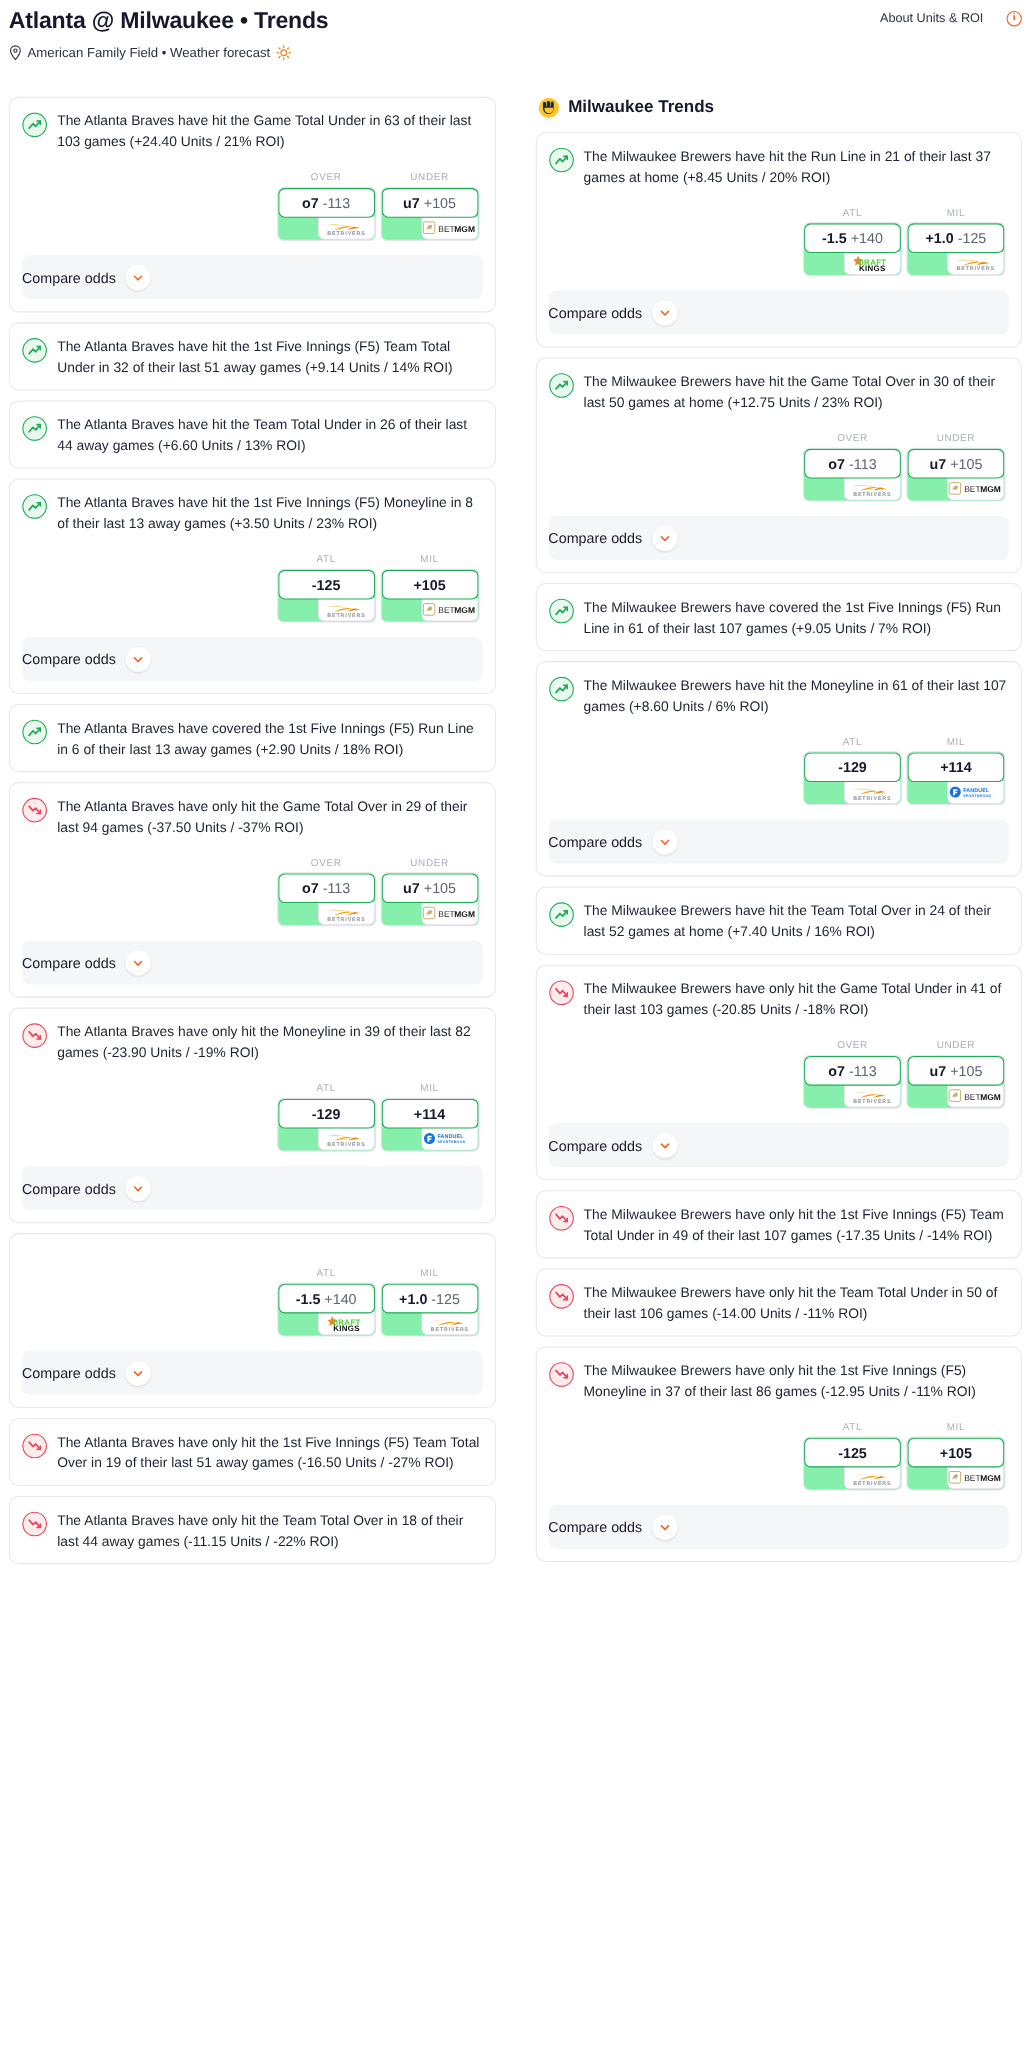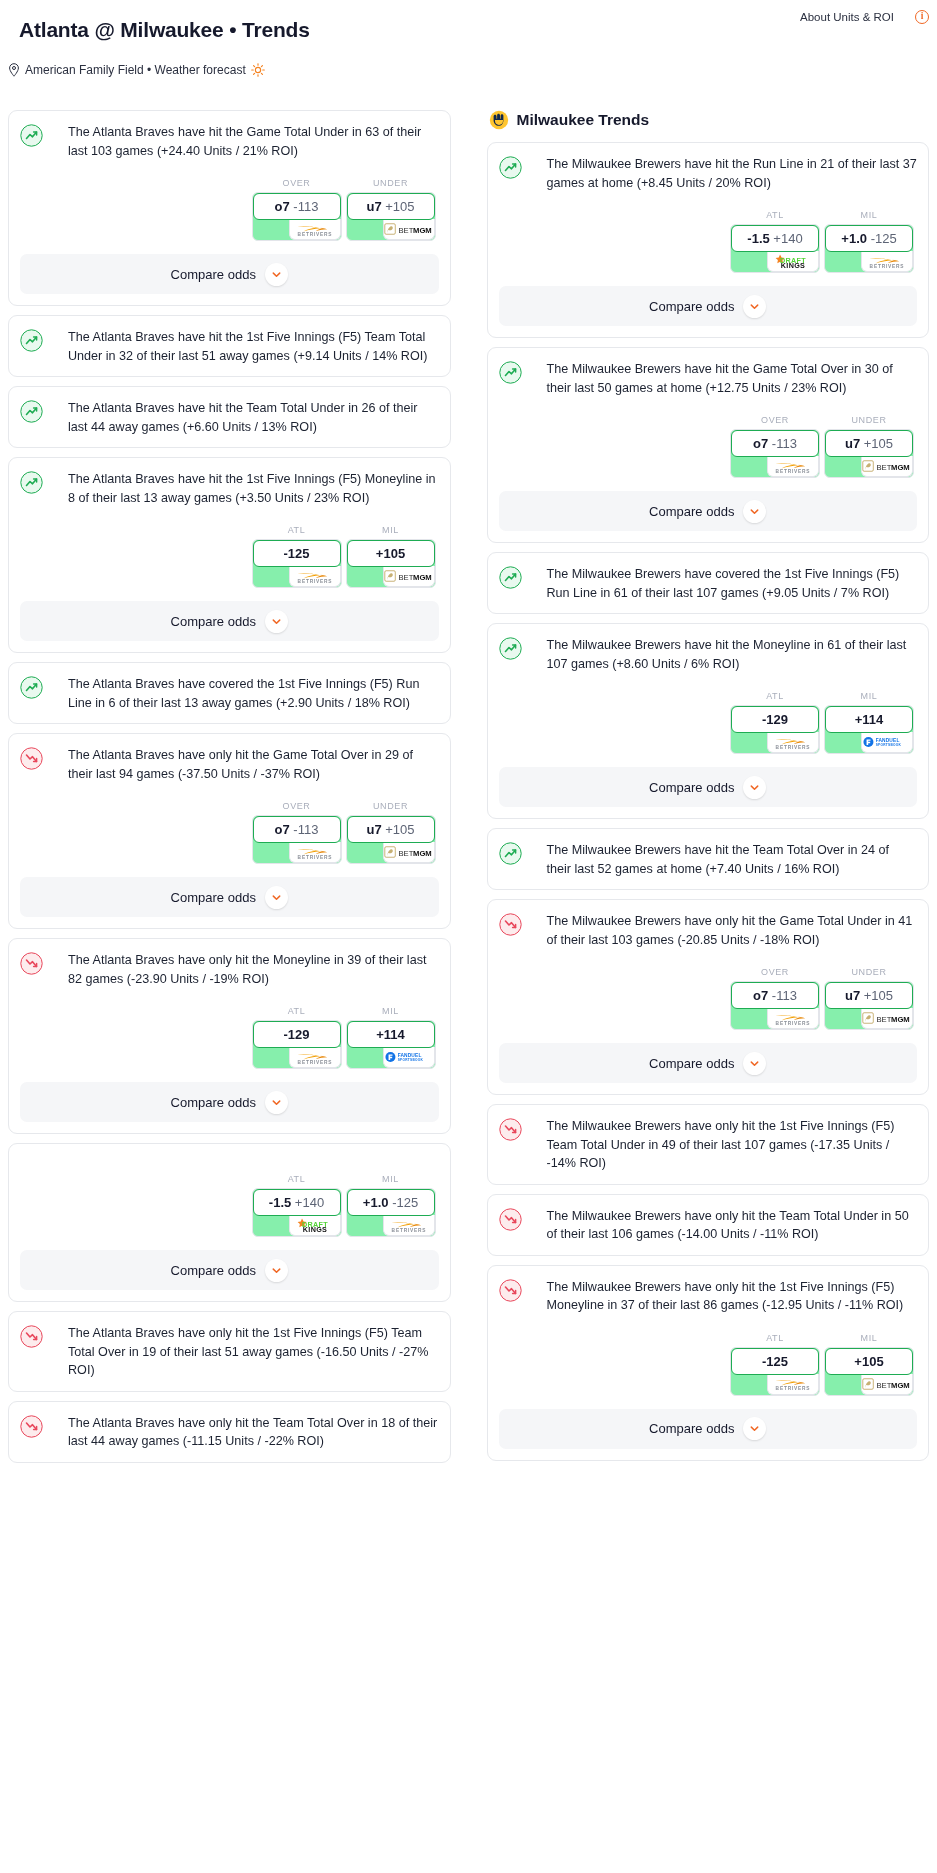--- a/index.html
+++ b/index.html
@@ -10,21 +10,21 @@
     font-family: "Liberation Sans", sans-serif;
     color: #1a1f36;
     -webkit-font-smoothing: antialiased;
   }
   .page { width:937px; padding: 6px 8px 0 8px; }
 
   
   .topbar { display:flex; align-items:flex-start; justify-content:space-between; }
   .title {
     font-size: 21px; font-weight: 700; letter-spacing:-0.2px;
-    color:#16192c; margin:11px; line-height:1.2;
+    color:#16192c; margin:0; line-height:1.2;
   }
   .about {
     display:flex; align-items:center; gap:21px;
     font-size:11.5px; color:#2b3040; white-space:nowrap; padding-top:4px;
   }
   .info-circle{
     width:14px;height:14px;border-radius:50%;
     border:1.3px solid #f06724; color:#f06724;
     font-size:9.5px; font-weight:700; line-height:11.5px; text-align:center;
     font-family:"Liberation Serif", serif;
@@ -44,21 +44,21 @@
     font-size:15.5px; font-weight:700; color:#16192c;
     margin-bottom:12px; padding-left:2px;
   }
   .team-logo { width:20px; height:20px; flex:none; }
 
   
   .card {
     border:1px solid #e6e8ec; border-radius:9px;
     background:#fff; margin-bottom:9px; padding:12px 11px 11px 11px;
   }
-  .trend-row { display:flex; gap:25px; align-items:flex-start; }
+  .trend-row { display:flex; gap:9px; align-items:flex-start; }
   .tr-icon { width:23px;height:23px;flex:none; margin-top:1px; }
   .tr-text { font-size:12.6px; line-height:1.47; color:#1c2231; }
 
   
   .odds-wrap { display:flex; justify-content:flex-end; gap:4px; margin-top:18px; padding-right:3px; }
   .odds-col { width:90px; }
   .odds-head {
     text-align:center; font-size:9px; letter-spacing:.6px;
     color:#a9aebb; margin-bottom:4px; font-weight:400;
   }
@@ -75,21 +75,21 @@
   .book {
     height:21px; display:flex; align-items:center; justify-content:center;
     border:1px solid #e3e5ea; border-top:none;
     border-radius:0 0 6px 6px; margin-top:-1px; background:#fff;margin-left:36px;
   }
   .book svg { display:block; }
 
   
   .compare {
     margin-top:13px; background:#f5f6f8; border-radius:7px;
-    height:40px; display:flex; align-items:center; justify-content:center; gap:9px;
+    height:40px; display:flex; align-items:center; justify-content:flex-start; gap:9px;
     cursor:pointer;
   }
   .compare-label { font-size:13px; color:#16192c; }
   .chev {
     width:23px;height:23px;border-radius:50%;background:#fff;
     display:flex;align-items:center;justify-content:center;
     box-shadow:0 1px 2px rgba(0,0,0,.12);
   }
 </style>
 </head>

